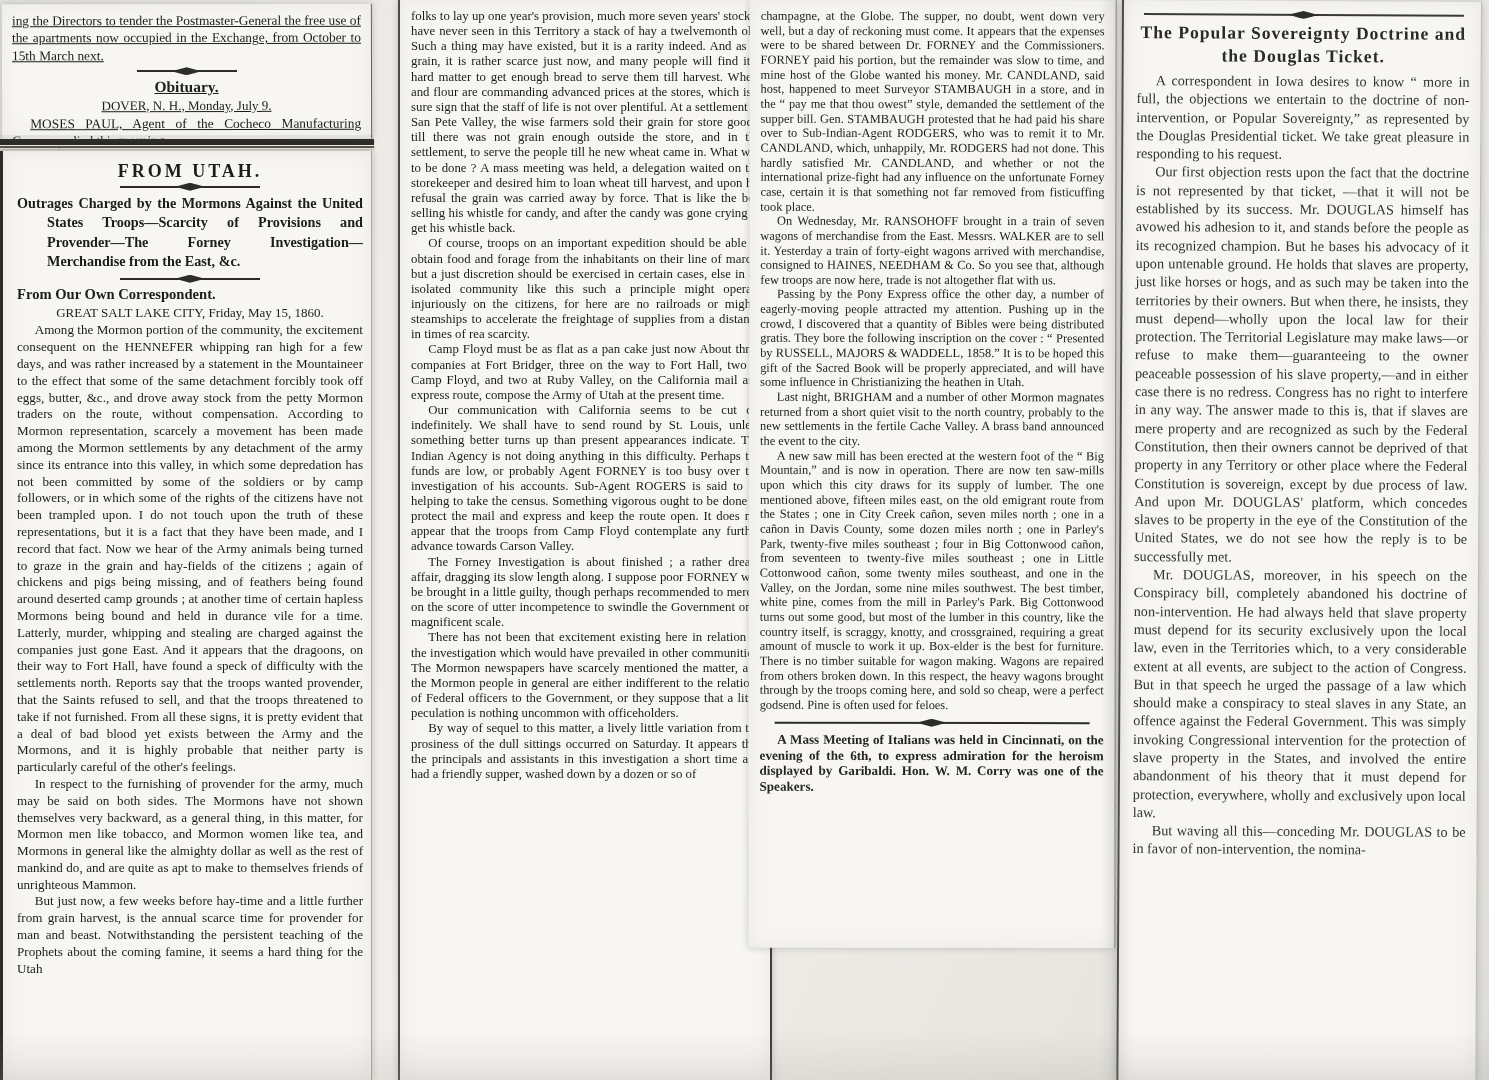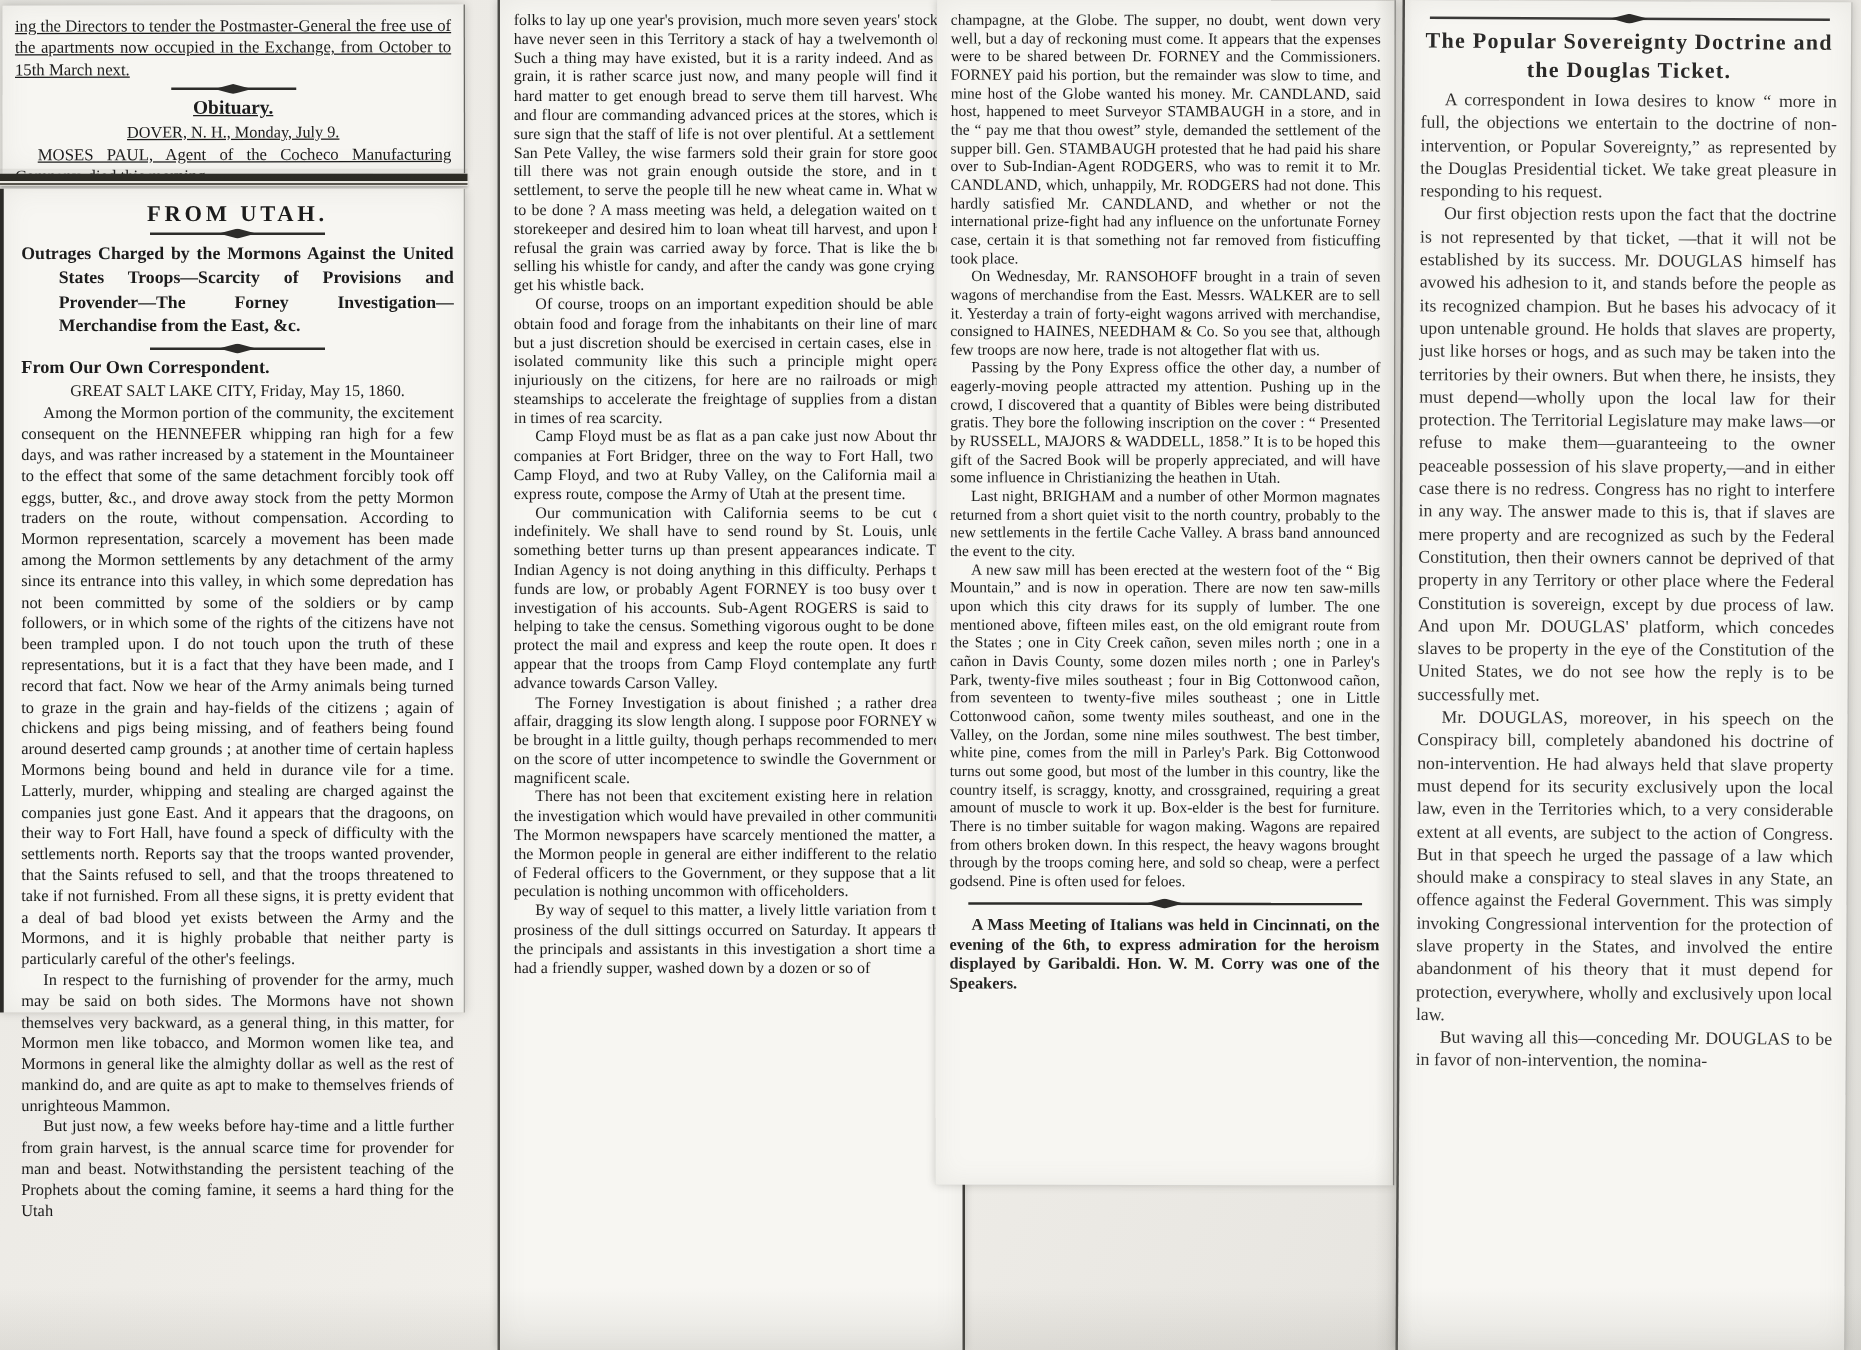--- a/index.html
+++ b/index.html
@@ -75,21 +75,21 @@
   <div class="clip c1t" style="left:2px;top:4px;width:370px;height:135px;padding:8px 10px 0 10px;border-right:1.5px solid rgba(50,50,46,.75);transform:rotate(-0.1deg);text-decoration:underline;">
     <p class="para cont">ing the Directors to tender the Postmaster-General the free use of the apartments now occupied in the Exchange, from October to 15th March next.</p>
     <div class="rule small"></div>
     <div class="heading-sm">Obituary.</div>
     <div class="dateline">DOVER, N. H., Monday, July 9.</div>
     <p class="para">MOSES PAUL, Agent of the Cocheco Manufacturing Company, died this morning.</p>
   </div>
 
   <div class="double-rule"></div>
 
-  <div class="clip c1" style="left:0px;top:151px;width:372px;height:659px;padding:8px 8px 0 14px;border-left:3px solid #2c2b28;border-right:1px solid rgba(70,70,64,.45);">
+  <div class="clip c1" style="left:0px;top:151px;width:372px;height:929px;padding:8px 8px 0 14px;border-left:3px solid #2c2b28;border-right:1px solid rgba(70,70,64,.45);">
     <div class="headline">FROM UTAH.</div>
     <div class="rule medium"></div>
     <p class="subhead">Outrages Charged by the Mormons Against the United States Troops—Scarcity of Provisions and Provender—The Forney Investigation—Merchandise from the East, &amp;c.</p>
     <div class="rule medium"></div>
     <div class="correspondent">From Our Own Correspondent.</div>
     <div class="dateline">GREAT SALT LAKE CITY, Friday, May 15, 1860.</div>
     <p class="para">Among the Mormon portion of the community, the excitement consequent on the HENNEFER whipping ran high for a few days, and was rather increased by a statement in the Mountaineer to the effect that some of the same detachment forcibly took off eggs, butter, &amp;c., and drove away stock from the petty Mormon traders on the route, without compensation.  According to Mormon representation, scarcely a movement has been made among the Mormon settlements by any detachment of the army since its entrance into this valley, in which some depredation has not been committed by some of the soldiers or by camp followers, or in which some of the rights of the citizens have not been trampled upon.  I do not touch upon the truth of these representations, but it is a fact that they have been made, and I record that fact.  Now we hear of the Army animals being turned to graze in the grain and hay-fields of the citizens ; again of chickens and pigs being missing, and of feathers being found around deserted camp grounds ; at another time of certain hapless Mormons being bound and held in durance vile for a time. Latterly, murder, whipping and stealing are charged against the companies just gone East.  And it appears that the dragoons, on their way to Fort Hall, have found a speck of difficulty with the settlements north.  Reports say that the troops wanted provender, that the Saints refused to sell, and that the troops threatened to take if not furnished.  From all these signs, it is pretty evident that a deal of bad blood yet exists between the Army and the Mormons, and it is highly probable that neither party is particularly careful of the other's feelings.</p>
     <p class="para">In respect to the furnishing of provender for the army, much may be said on both sides.  The Mormons have not shown themselves very backward, as a general thing, in this matter, for Mormon men like tobacco, and Mormon women like tea, and Mormons in general like the almighty dollar as well as the rest of mankind do, and are quite as apt to make to themselves friends of unrighteous Mammon.</p>
     <p class="para">But just now, a few weeks before hay-time and a little further from grain harvest, is the annual scarce time for provender for man and beast.  Notwithstanding the persistent teaching of the Prophets about the coming famine, it seems a hard thing for the Utah</p>
   </div>

